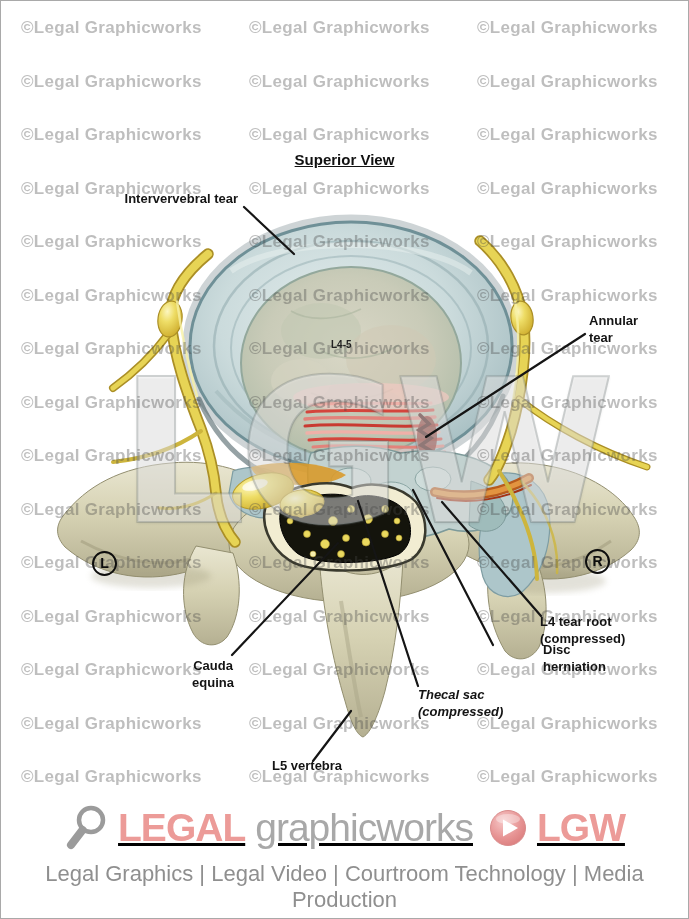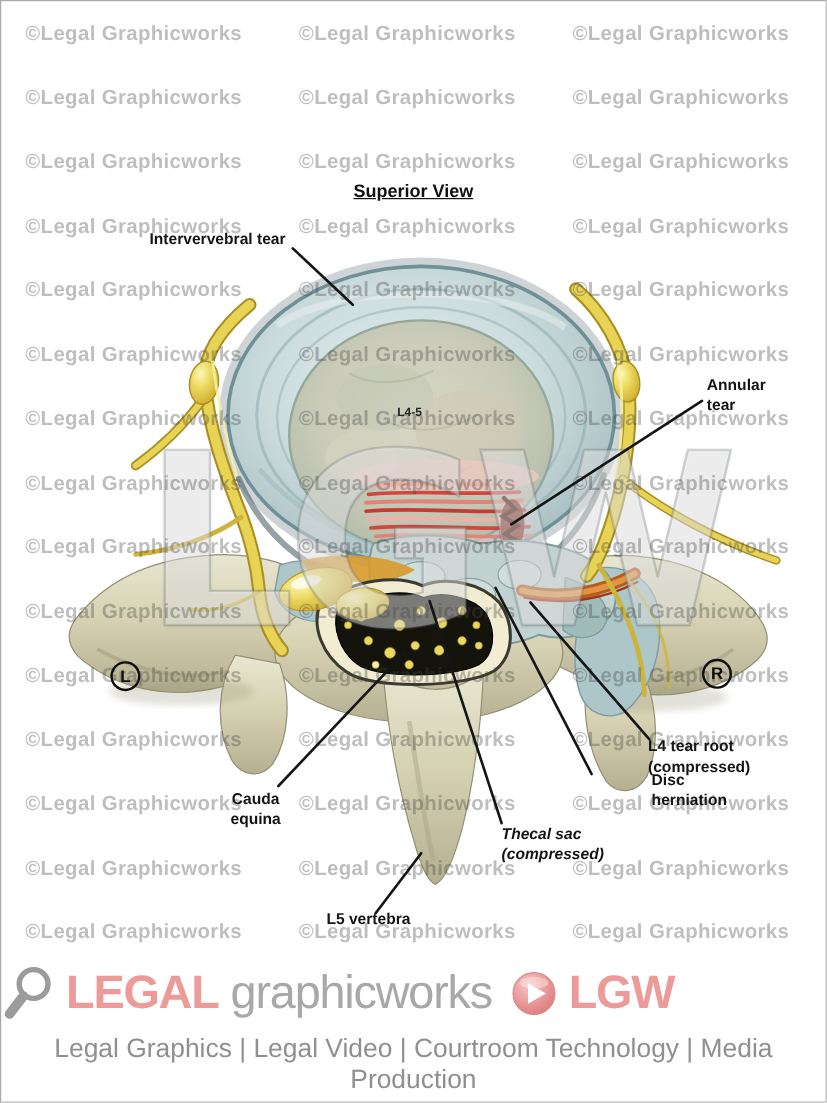--- a/index.html
+++ b/index.html
@@ -24,21 +24,21 @@
           line-height:1.3;white-space:pre-line;}
   .anno.right{text-align:right;}
   .anno.center{text-align:center;}
   .disc-level{position:absolute;left:330px;top:338px;z-index:5;font-size:10px;font-weight:700;color:#222;}
   .orient{position:absolute;z-index:5;width:21px;height:21px;border:2.5px solid #0d0d0d;
           border-radius:50%;text-align:center;font-size:14px;line-height:21px;font-weight:700;color:#0d0d0d;}
   .orient-l{left:91px;top:550px;}
   .orient-r{left:584px;top:548px;}
   
   .footer{position:absolute;left:0;right:0;top:798px;z-index:5;}
-  .logo-row{display:flex;align-items:center;gap:10px;height:58px;}
+  .logo-row{display:flex;justify-content:center;align-items:center;gap:10px;height:58px;text-decoration:underline;}
   .brand-name{font-size:39px;font-weight:700;color:#ec9b98;letter-spacing:-1px;}
   .brand-suffix{font-size:39px;font-weight:400;color:#a8a8a8;letter-spacing:-1px;}
   .tagline{margin-top:4px;text-align:center;font-size:22px;color:#8f8f8f;letter-spacing:0;}
 </style>
 </head>
 <body>
 
 <div class="page">
 
   <svg class="art-svg" width="687" height="917" viewBox="0 0 687 917">

